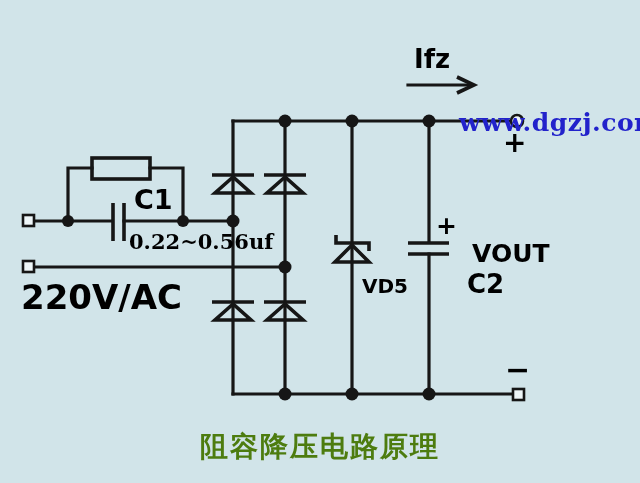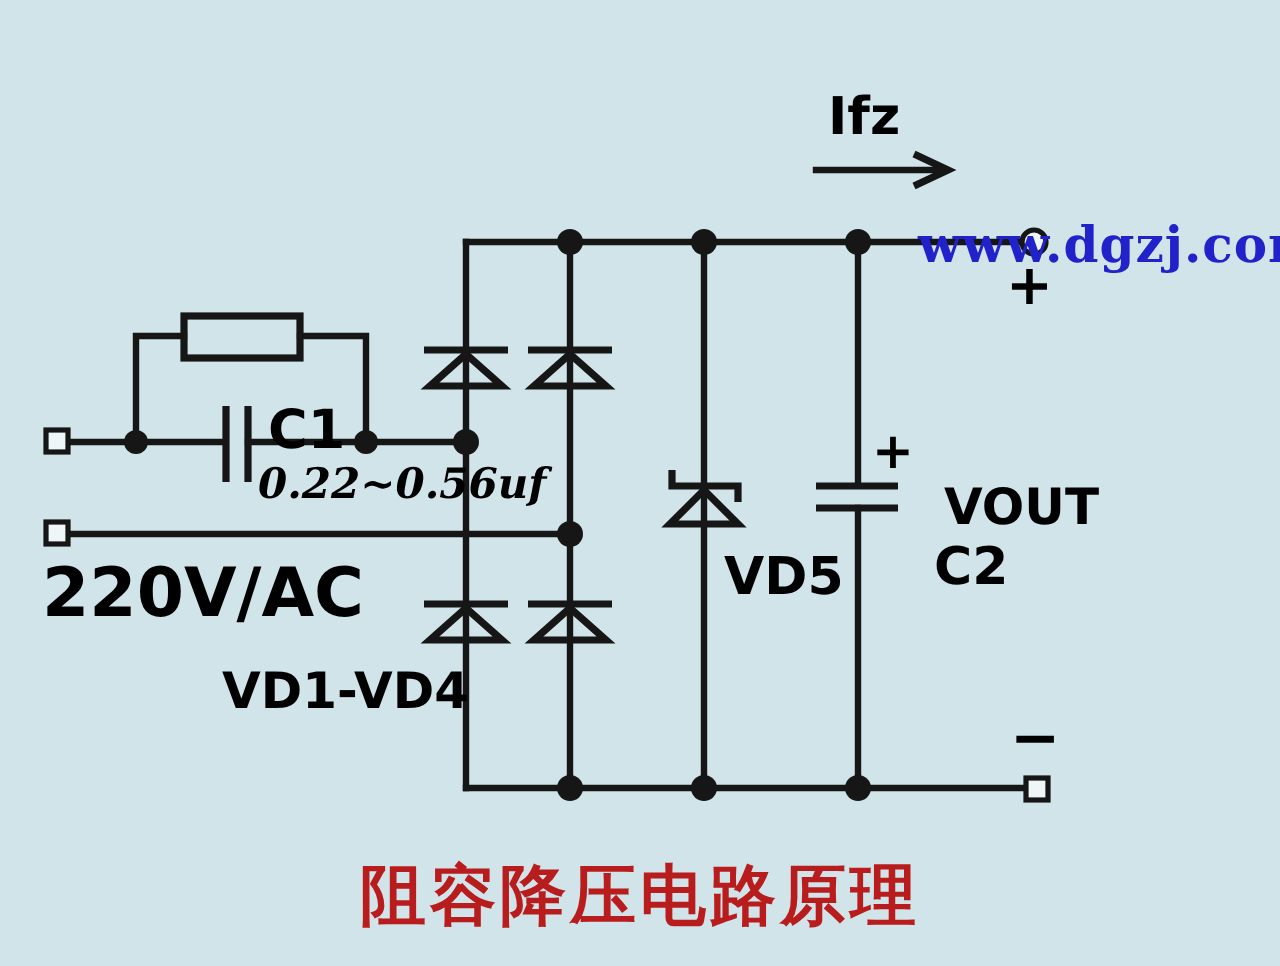--- a/index.html
+++ b/index.html
@@ -44,35 +44,34 @@
   }
   .lbl {
     position: absolute;
     font-weight: bold;
     white-space: nowrap;
     line-height: 1;
     color: #000000;
   }
   .lbl.serif {
     font-family: "DejaVu Serif", "Liberation Serif", serif;
-    font-style: italic;
   }
   .lbl.watermark {
     color: #2222cb;
     font-family: "DejaVu Serif", "Liberation Serif", serif;
     letter-spacing: 0.5px;
   }
   .lbl.title {
     left: 0;
     right: 0;
     text-align: center;
-    font-size: 33px;
+    font-size: 28px;
     letter-spacing: 2px;
     font-family: "Liberation Serif", "DejaVu Serif", serif;
-    color: #b91c1c;
+    color: #4d7c0f;
   }
 </style>
 </head>
 <body>
 
 <div class="screen">
 
   <svg class="schematic" width="640" height="483" viewBox="0 0 640 483">
 
     <path class="w" d="M233,121 H512"></path>
@@ -132,29 +131,28 @@
       <circle class="dot" cx="429" cy="394" r="6.5"></circle>
     </g>
 
     <rect class="term" x="23" y="215" width="11" height="11"></rect>
     <rect class="term" x="23" y="261" width="11" height="11"></rect>
     <circle class="term" cx="517" cy="121" r="6"></circle>
     <rect class="term" x="513" y="389" width="11" height="11"></rect>
   </svg>
 
 
-  <div class="lbl" style="left:134px; top:202px; font-size:27px;">C1</div>
+  <div class="lbl" style="left:134px; top:186px; font-size:27px;">C1</div>
 
   <div class="lbl serif" style="left:129px; top:231px; font-size:21px;">0.22~0.56uf</div>
 
   <div class="lbl" style="left:21px; top:280px; font-size:34px;">220V/AC</div>
 
-  <div class="lbl" style="left:111px; top:333px; font-size:25px;">VD1-VD4</div>
 
-  <div class="lbl" style="left:362px; top:276px; font-size:26px;">VD5</div>
+  <div class="lbl" style="left:362px; top:276px; font-size:20px;">VD5</div>
 
   <div class="lbl" style="left:434px; top:271px; font-size:26px;margin-left:33px;">C2</div>
 
   <div class="lbl" style="left:472px; top:241px; font-size:25px;">VOUT</div>
 
   <div class="lbl" style="left:414px; top:46px; font-size:26px;">Ifz</div>
 
   <div class="lbl" style="left:436px; top:213px; font-size:25px;">+</div>
 
   <div class="lbl" style="left:503px; top:129px; font-size:28px;">+</div>

